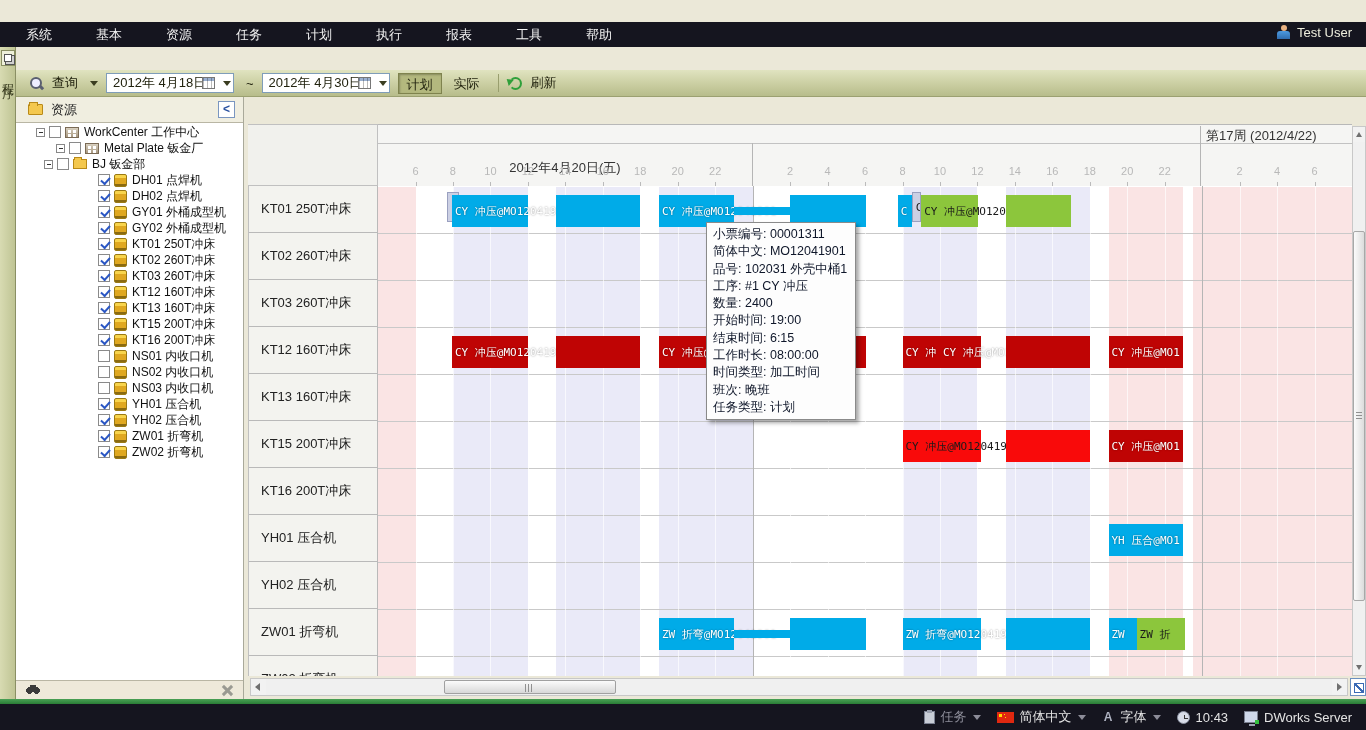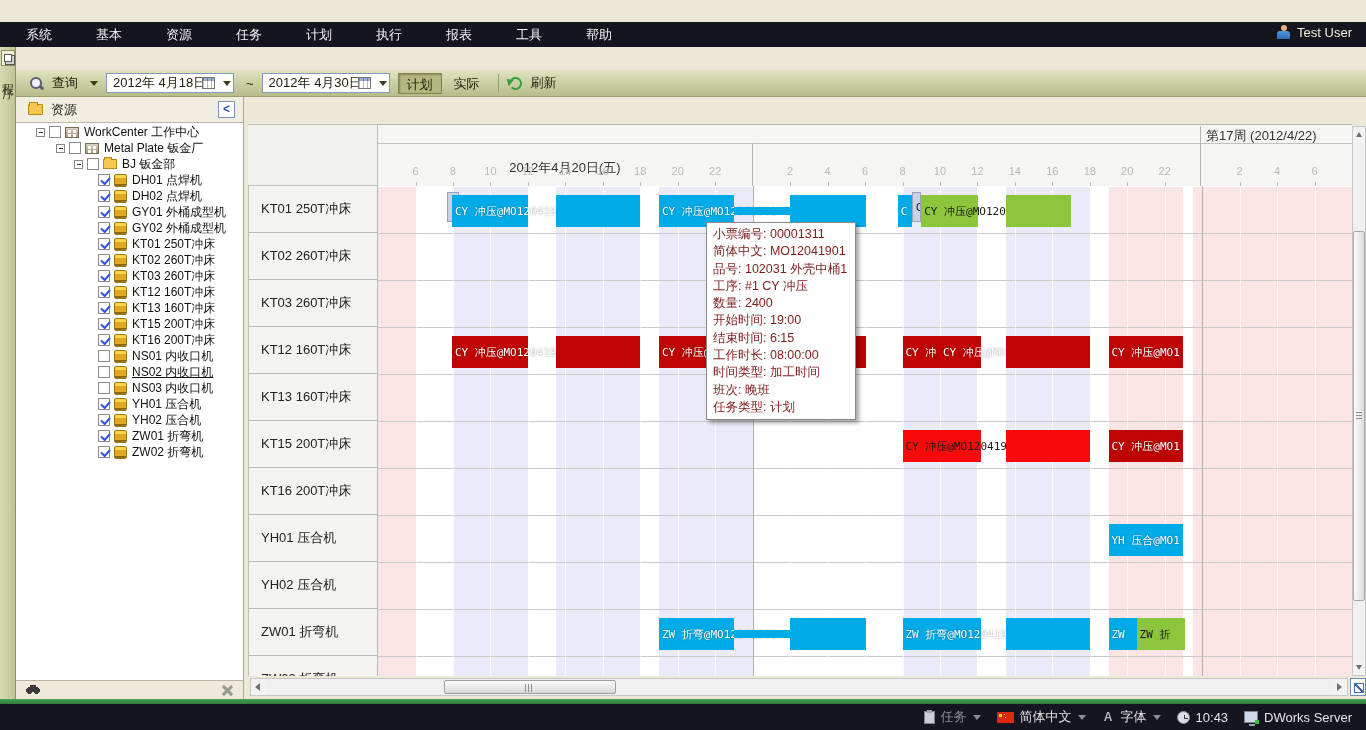--- a/index.html
+++ b/index.html
@@ -115,21 +115,21 @@
   .row-line { position:absolute; left:0; width:974px; height:1px; background:#c9c9c9; z-index:2; }
   .bar { position:absolute; height:32px; z-index:3; }
   .bar .bar-label { position:absolute; left:3px; top:50%; transform:translateY(-50%); font-size:11px; font-family:"DejaVu Sans Mono",monospace; white-space:nowrap; }
   .bar.clip { overflow:hidden; }
   .bar.conn { height:8px; z-index:3; }
   .bar.handle { height:30px; z-index:2; border:1px solid #9aa0c0; }
   .shadow-txt { text-shadow:0 0 2px rgba(0,0,0,.45); }
 
   
   .tooltip { position:absolute; left:706px; top:222px; width:150px; background:#fdfdfd; border:1px solid #8a8a8a; box-shadow:3px 3px 4px rgba(0,0,0,.35); z-index:20; padding:3px 6px; }
-  .tooltip div { font-size:12.5px; color:#7f1d1d; line-height:17.3px; white-space:nowrap; }
+  .tooltip div { font-size:12.5px; color:#0f172a; line-height:17.3px; white-space:nowrap; }
 
   
   .vscroll { position:absolute; left:1352px; top:126px; width:14px; height:550px; background:#f0f0f0; border:1px solid #c8c8c8; }
   .scroll-arrow { position:absolute; width:12px; height:15px; background:#f2f2f2; }
   .tri { position:absolute; left:3px; width:0; height:0; border-left:3.5px solid transparent; border-right:3.5px solid transparent; }
   .tri.up { top:5px; border-bottom:5px solid #707070; }
   .tri.down { top:5px; border-top:5px solid #707070; }
   .tri-l { position:absolute; top:4px; left:4px; width:0; height:0; border-top:4px solid transparent; border-bottom:4px solid transparent; border-right:5px solid #707070; }
   .tri-r { position:absolute; top:4px; left:5px; width:0; height:0; border-top:4px solid transparent; border-bottom:4px solid transparent; border-left:5px solid #707070; }
   .vthumb { position:absolute; left:0; top:104px; width:12px; height:370px; background:linear-gradient(90deg,#fbfbfb,#dcdcdc); border:1px solid #a8a8a8; border-radius:2px; }
@@ -225,21 +225,21 @@
           <div class="cb"></div>
           <div class="wc-icon"></div>
           <div style="white-space: nowrap;">WorkCenter 工作中心</div>
         </div>
         <div class="tree-row" style="padding-left: 40px;">
           <div class="expander"></div>
           <div class="cb"></div>
           <div class="wc-icon"></div>
           <div style="white-space: nowrap;">Metal Plate 钣金厂</div>
         </div>
-        <div class="tree-row" style="padding-left: 58px;">
+        <div class="tree-row" style="padding-left: 28px;">
           <div class="expander"></div>
           <div class="cb"></div>
           <div class="tree-folder"></div>
           <div style="white-space: nowrap;">BJ 钣金部</div>
         </div>
         <div class="tree-row" style="padding-left: 82px;">
           <div class="cb on"></div>
           <div class="machine-icon"></div>
           <div style="white-space: nowrap;">DH01 点焊机</div>
         </div>
@@ -291,21 +291,21 @@
         <div class="tree-row" style="padding-left: 82px;">
           <div class="cb on"></div>
           <div class="machine-icon"></div>
           <div style="white-space: nowrap;">KT16 200T冲床</div>
         </div>
         <div class="tree-row" style="padding-left: 82px;">
           <div class="cb"></div>
           <div class="machine-icon"></div>
           <div style="white-space: nowrap;">NS01 内收口机</div>
         </div>
-        <div class="tree-row" style="padding-left: 82px; text-decoration: underline;">
+        <div class="tree-row" style="padding-left: 82px;">
           <div class="cb"></div>
           <div class="machine-icon"></div>
           <div style="white-space: nowrap;">NS02 内收口机</div>
         </div>
         <div class="tree-row" style="padding-left: 82px;">
           <div class="cb"></div>
           <div class="machine-icon"></div>
           <div style="white-space: nowrap;">NS03 内收口机</div>
         </div>
         <div class="tree-row" style="padding-left: 82px;">

